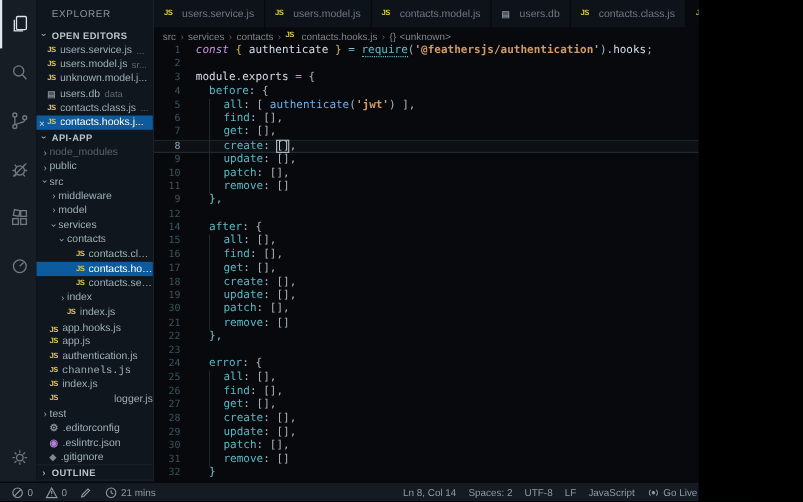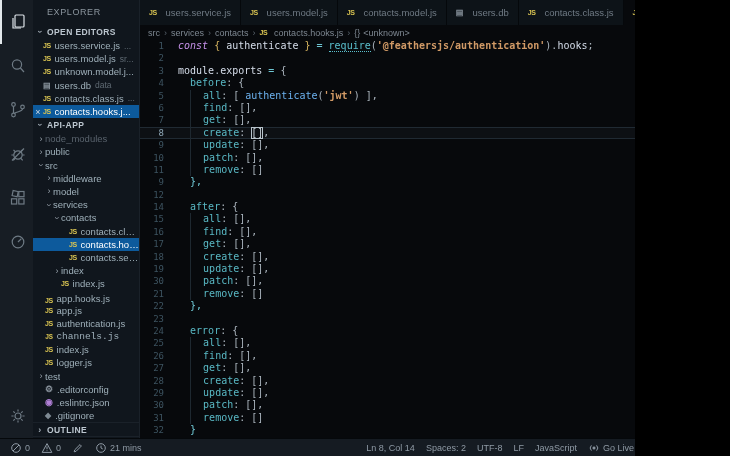--- a/index.html
+++ b/index.html
@@ -268,21 +268,21 @@
           <span class="label">authentication.js</span>
         </div>
         <div class="row" style="padding-left: 12px; font-family: Liberation Mono, monospace;">
           <span class="fi fi-js">JS</span>
           <span class="label">channels.js</span>
         </div>
         <div class="row" style="padding-left: 12px;">
           <span class="fi fi-js">JS</span>
           <span class="label">index.js</span>
         </div>
-        <div class="row" style="padding-left: 12px;">
+        <div class="row" style="padding-left: 12px; justify-content: space-between;">
           <span class="fi fi-js">JS</span>
           <span class="label">logger.js</span>
         </div>
         <div class="row" style="padding-left: 4px;">
           <span class="chev">›</span>
           <span class="label">test</span>
         </div>
         <div class="row" style="padding-left: 12px;">
           <span class="fi fi-gear">⚙</span>
           <span class="label">.editorconfig</span>

